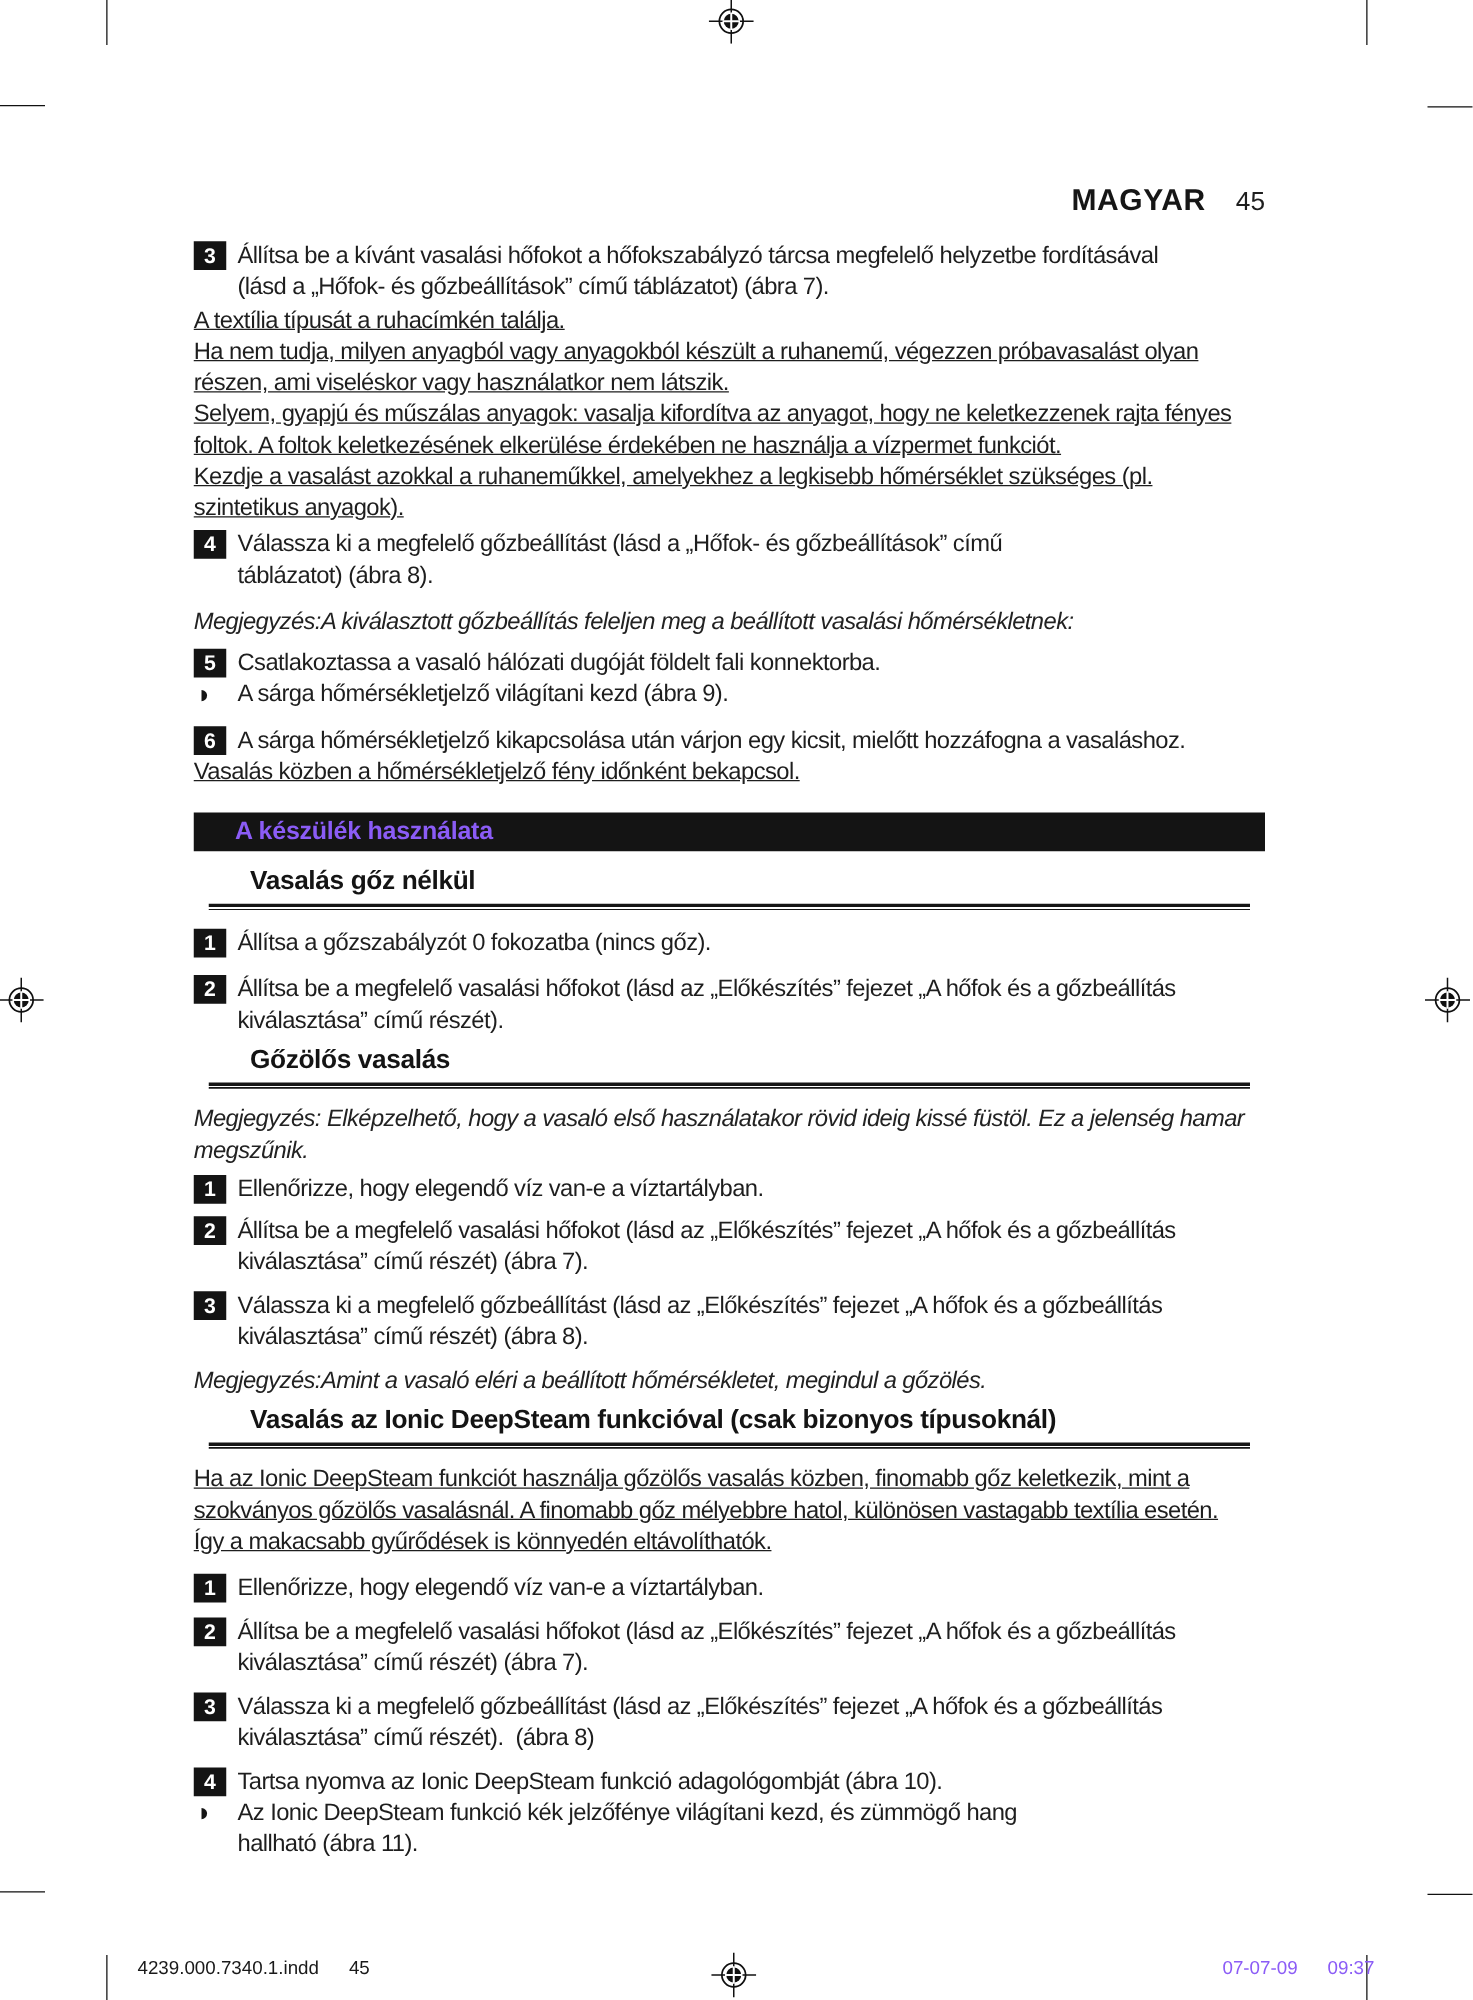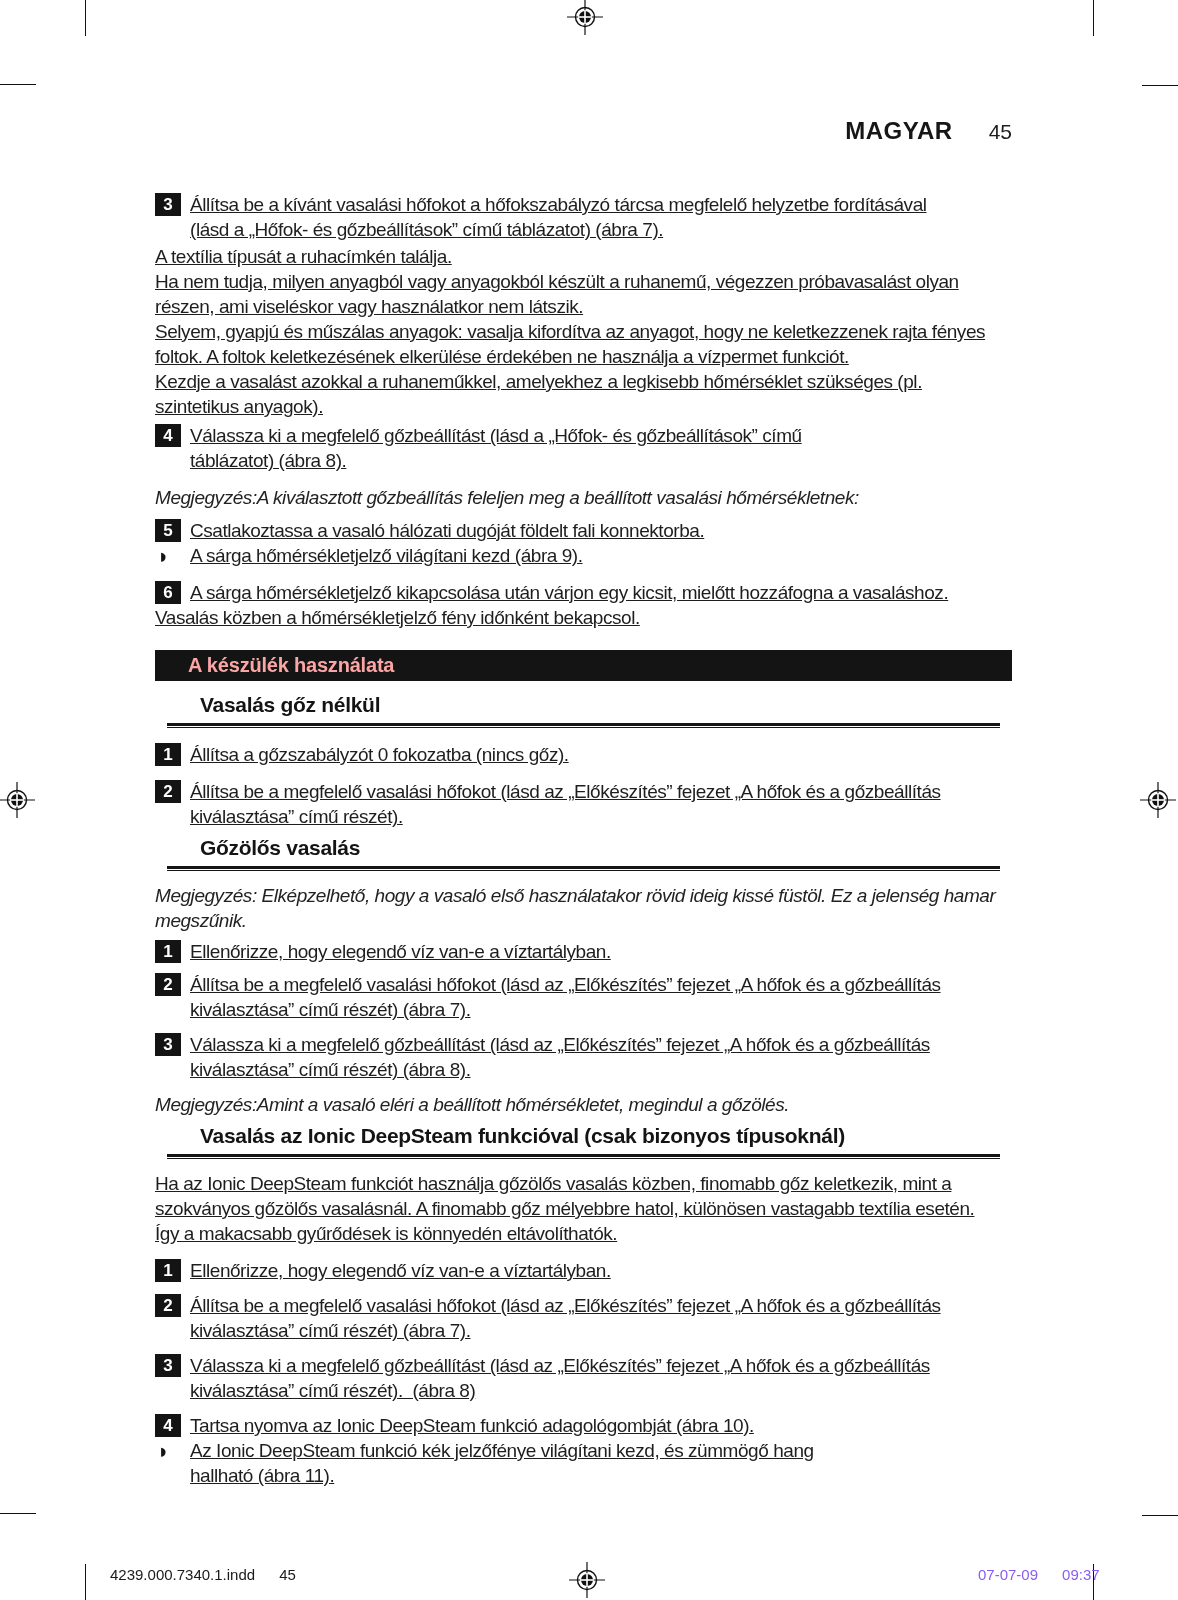--- a/index.html
+++ b/index.html
@@ -2,39 +2,39 @@
 <html lang="hu"><head>
 <meta charset="utf-8">
 <style>
   html,body{margin:0;padding:0;}
   body{
     width:1178px;height:1600px;position:relative;background:#ffffff;
     font-family:"Liberation Sans","DejaVu Sans",sans-serif;
     color:#1e1e1e;overflow:hidden;
   }
   
-  .pageheader{position:absolute;top:117px;right:166px;display:flex;align-items:baseline;gap:36px;}
+  .pageheader{position:absolute;top:147px;right:166px;display:flex;align-items:baseline;gap:24px;}
   .lang{font-size:24px;font-weight:bold;letter-spacing:.5px;color:#161616;}
   .pnum{font-size:21px;color:#1e1e1e;}
   
   .content{position:absolute;left:155px;top:192px;width:857px;font-size:19px;line-height:25px;letter-spacing:-0.45px;}
   .para{margin:0;white-space:pre;text-decoration:underline;}
   .note{margin:0;font-style:italic;white-space:pre;color:#222;}
   .step,.result{display:flex;align-items:flex-start;}
   .sq{
     flex:0 0 auto;width:26px;height:23px;margin:1px 9px 0 0;background:#141414;color:#fff;
     font-weight:bold;font-size:17px;line-height:23px;text-align:center;letter-spacing:0;
   }
   .blt{
     flex:0 0 auto;width:26px;margin-right:9px;color:#141414;font-size:21px;line-height:25px;
     text-align:left;padding-left:2px;box-sizing:border-box;
   }
-  .stx{flex:1;white-space:pre;text-decoration:underline;}
+  .stx{flex:1;white-space:pre;}
   .banner{
-    height:31px;background:#141414;color:#fca5a5;font-weight:bold;font-size:20px;
+    height:31px;background:#141414;color:#8b5cf6;font-weight:bold;font-size:20px;
     line-height:31px;padding-left:33px;letter-spacing:-0.2px;
   }
   .h2{margin:12px;font-size:21px;font-weight:bold;line-height:25px;padding-left:33px;letter-spacing:-0.3px;color:#141414;}
   .h2::after{
     content:"";display:block;height:5px;margin:6px 0 0 -33px;
     background:linear-gradient(#151515 0 3px,#ffffff 3px 4px,#151515 4px 5px);
   }
   
   .f-left{position:absolute;left:110px;top:1566px;font-size:15px;color:#1a1a1a;letter-spacing:0;}
   .f-left .gap,.f-right .gap{display:inline-block;width:24px;}

